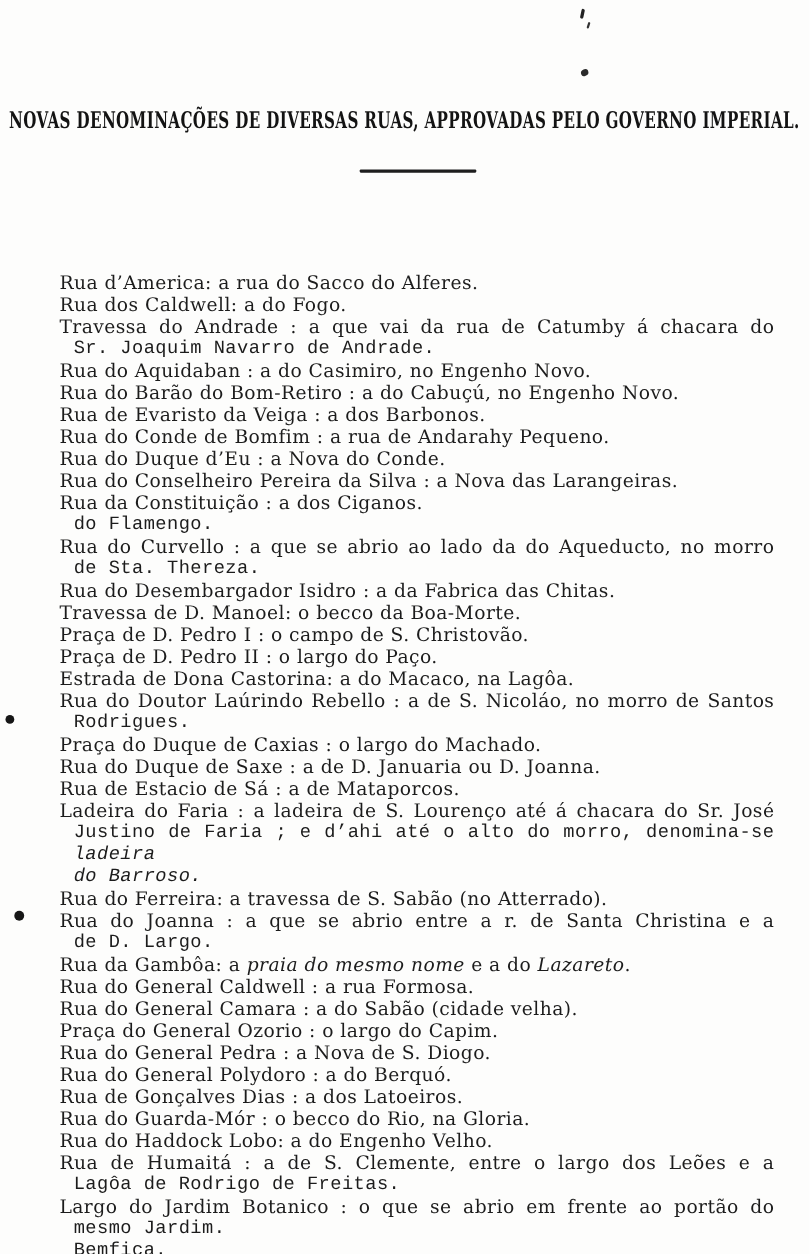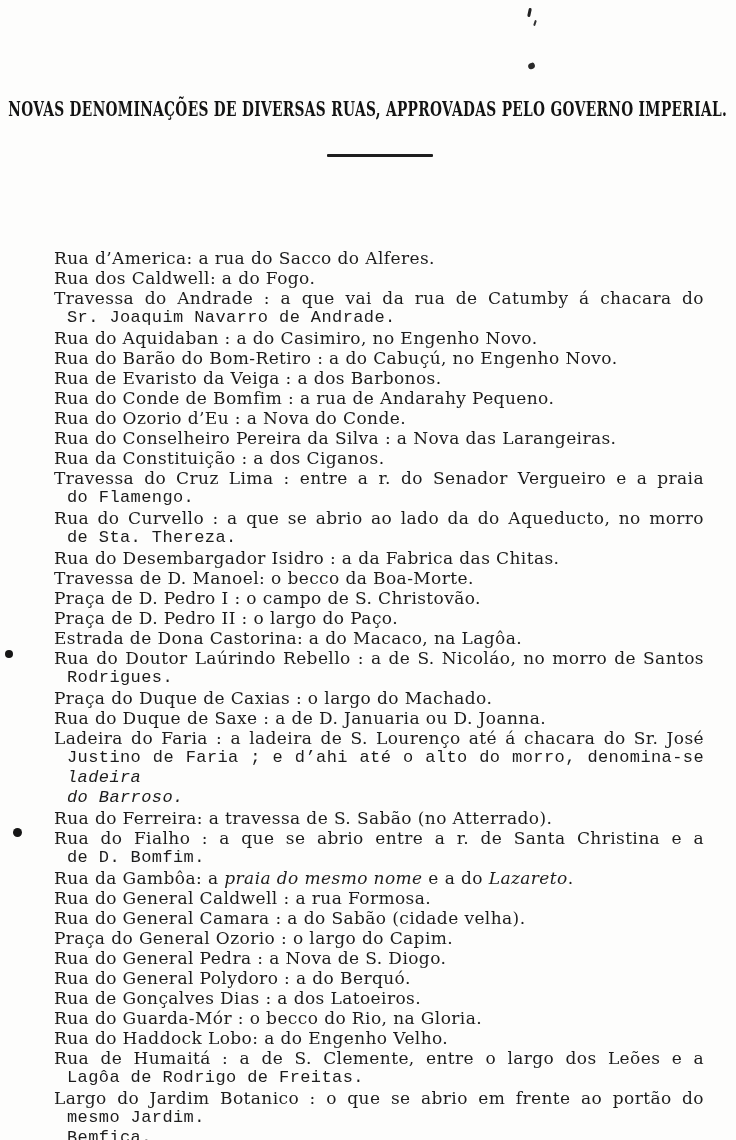--- a/index.html
+++ b/index.html
@@ -140,30 +140,29 @@
       <div>
         <div class="line"><span>Rua do Barão do Bom-Retiro : a do Cabuçú, no Engenho Novo.</span></div>
       </div>
       <div>
         <div class="line"><span>Rua de Evaristo da Veiga : a dos Barbonos.</span></div>
       </div>
       <div>
         <div class="line"><span>Rua do Conde de Bomfim : a rua de Andarahy Pequeno.</span></div>
       </div>
       <div>
-        <div class="line"><span>Rua do Ozorio d’Eu : a Nova do Conde.</span></div>
+        <div class="line"><span>Rua do Duque d’Eu : a Nova do Conde.</span></div>
       </div>
       <div>
         <div class="line"><span>Rua do Conselheiro Pereira da Silva : a Nova das Larangeiras.</span></div>
       </div>
       <div>
         <div class="line"><span>Rua da Constituição : a dos Ciganos.</span></div>
       </div>
       <div>
-        <div class="line just"><span>Travessa do Cruz Lima : entre a r. do Senador Vergueiro e a praia</span></div>
         <div class="line cont"><span>do Flamengo.</span></div>
       </div>
       <div>
         <div class="line just"><span>Rua do Curvello : a que se abrio ao lado da do Aqueducto, no morro</span></div>
         <div class="line cont"><span>de Sta. Thereza.</span></div>
       </div>
       <div>
         <div class="line"><span>Rua do Desembargador Isidro : a da Fabrica das Chitas.</span></div>
       </div>
       <div>
@@ -180,32 +179,35 @@
       </div>
       <div>
         <div class="line just"><span>Rua do Doutor Laúrindo Rebello : a de S. Nicoláo, no morro de Santos</span></div>
         <div class="line cont"><span>Rodrigues.</span></div>
       </div>
       <div>
         <div class="line"><span>Praça do Duque de Caxias : o largo do Machado.</span></div>
       </div>
       <div>
         <div class="line"><span>Rua do Duque de Saxe : a de D. Januaria ou D. Joanna.</span></div>
+      </div>
+      <div>
+        <div class="line"><span>Rua de Estacio de Sá : a de Mataporcos.</span></div>
       </div>
       <div>
         <div class="line just"><span>Ladeira do Faria : a ladeira de S. Lourenço até á chacara do Sr. José</span></div>
         <div class="line cont just"><span>Justino de Faria ; e d’ahi até o alto do morro, denomina-se </span><em>ladeira</em></div>
         <div class="line cont"><em>do Barroso.</em></div>
       </div>
       <div>
         <div class="line"><span>Rua do Ferreira: a travessa de S. Sabão (no Atterrado).</span></div>
       </div>
       <div>
-        <div class="line just"><span>Rua do Fialho : a que se abrio entre a r. de Santa Christina e a</span></div>
-        <div class="line cont"><span>de D. Bomfim.</span></div>
+        <div class="line just"><span>Rua do Joanna : a que se abrio entre a r. de Santa Christina e a</span></div>
+        <div class="line cont"><span>de D. Largo.</span></div>
       </div>
       <div>
         <div class="line"><span>Rua da Gambôa: a </span><em>praia do mesmo nome</em><span> e a do </span><em>Lazareto</em><span>.</span></div>
       </div>
       <div>
         <div class="line"><span>Rua do General Caldwell : a rua Formosa.</span></div>
       </div>
       <div>
         <div class="line"><span>Rua do General Camara : a do Sabão (cidade velha).</span></div>
       </div>

